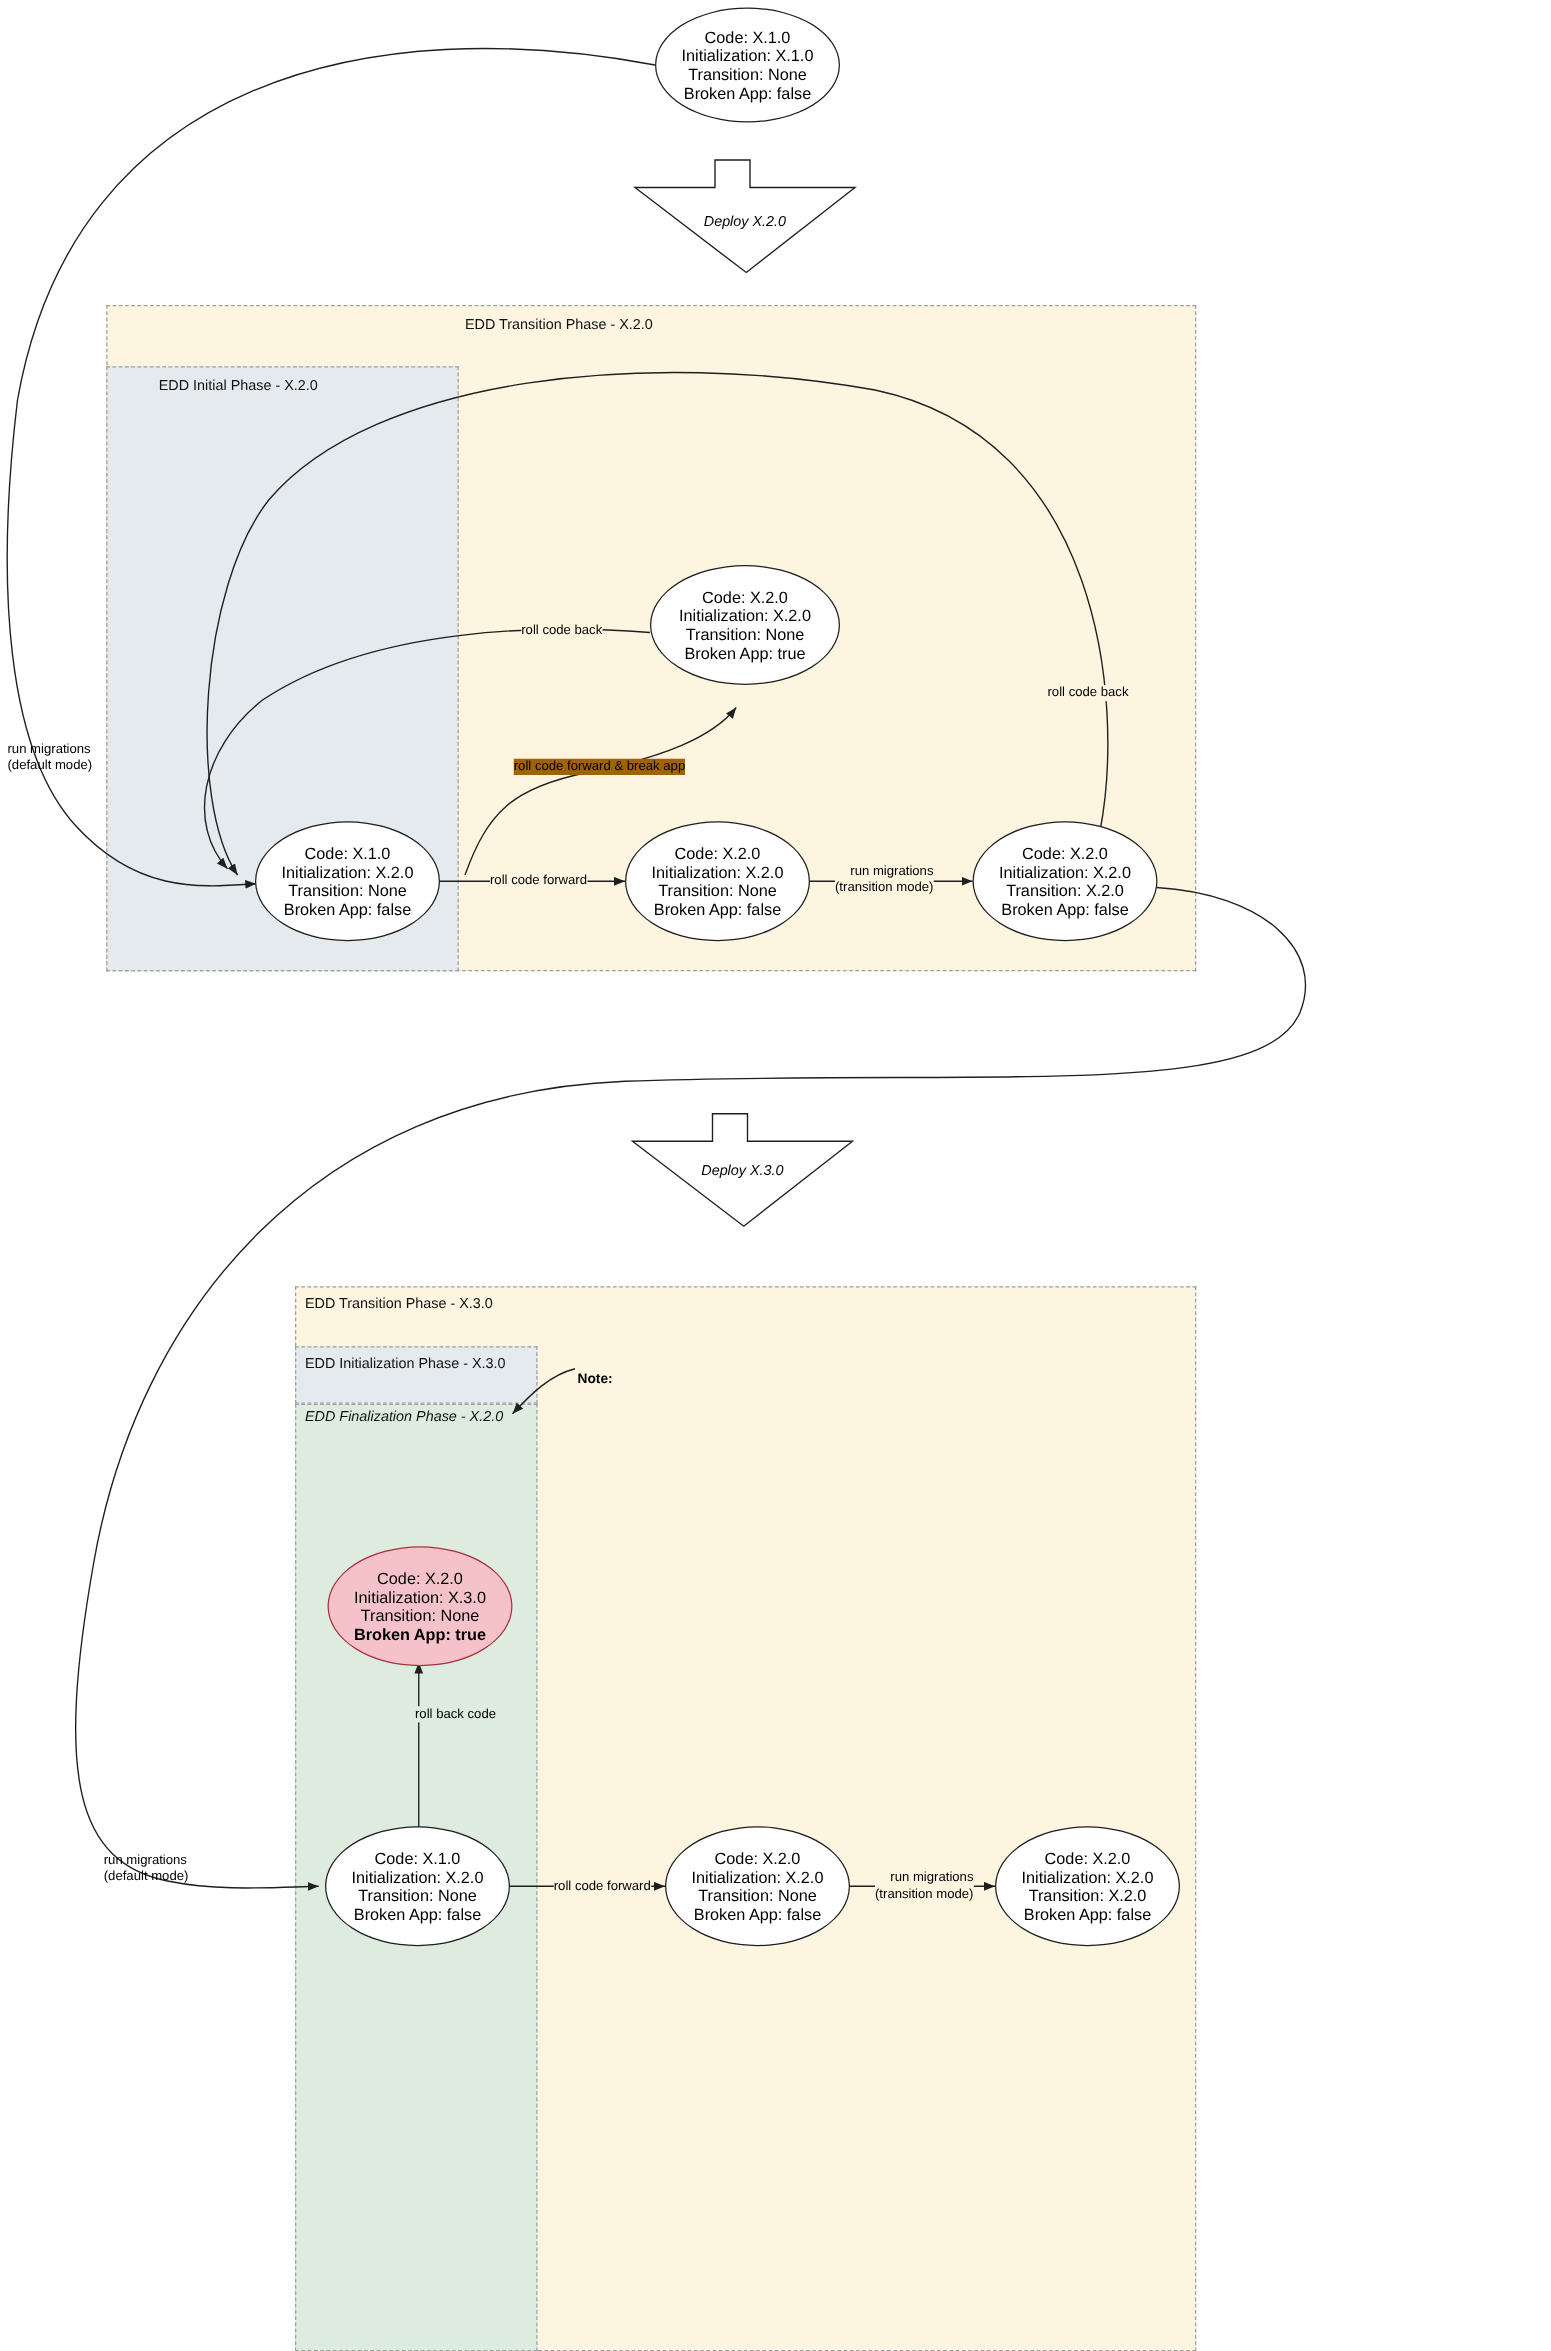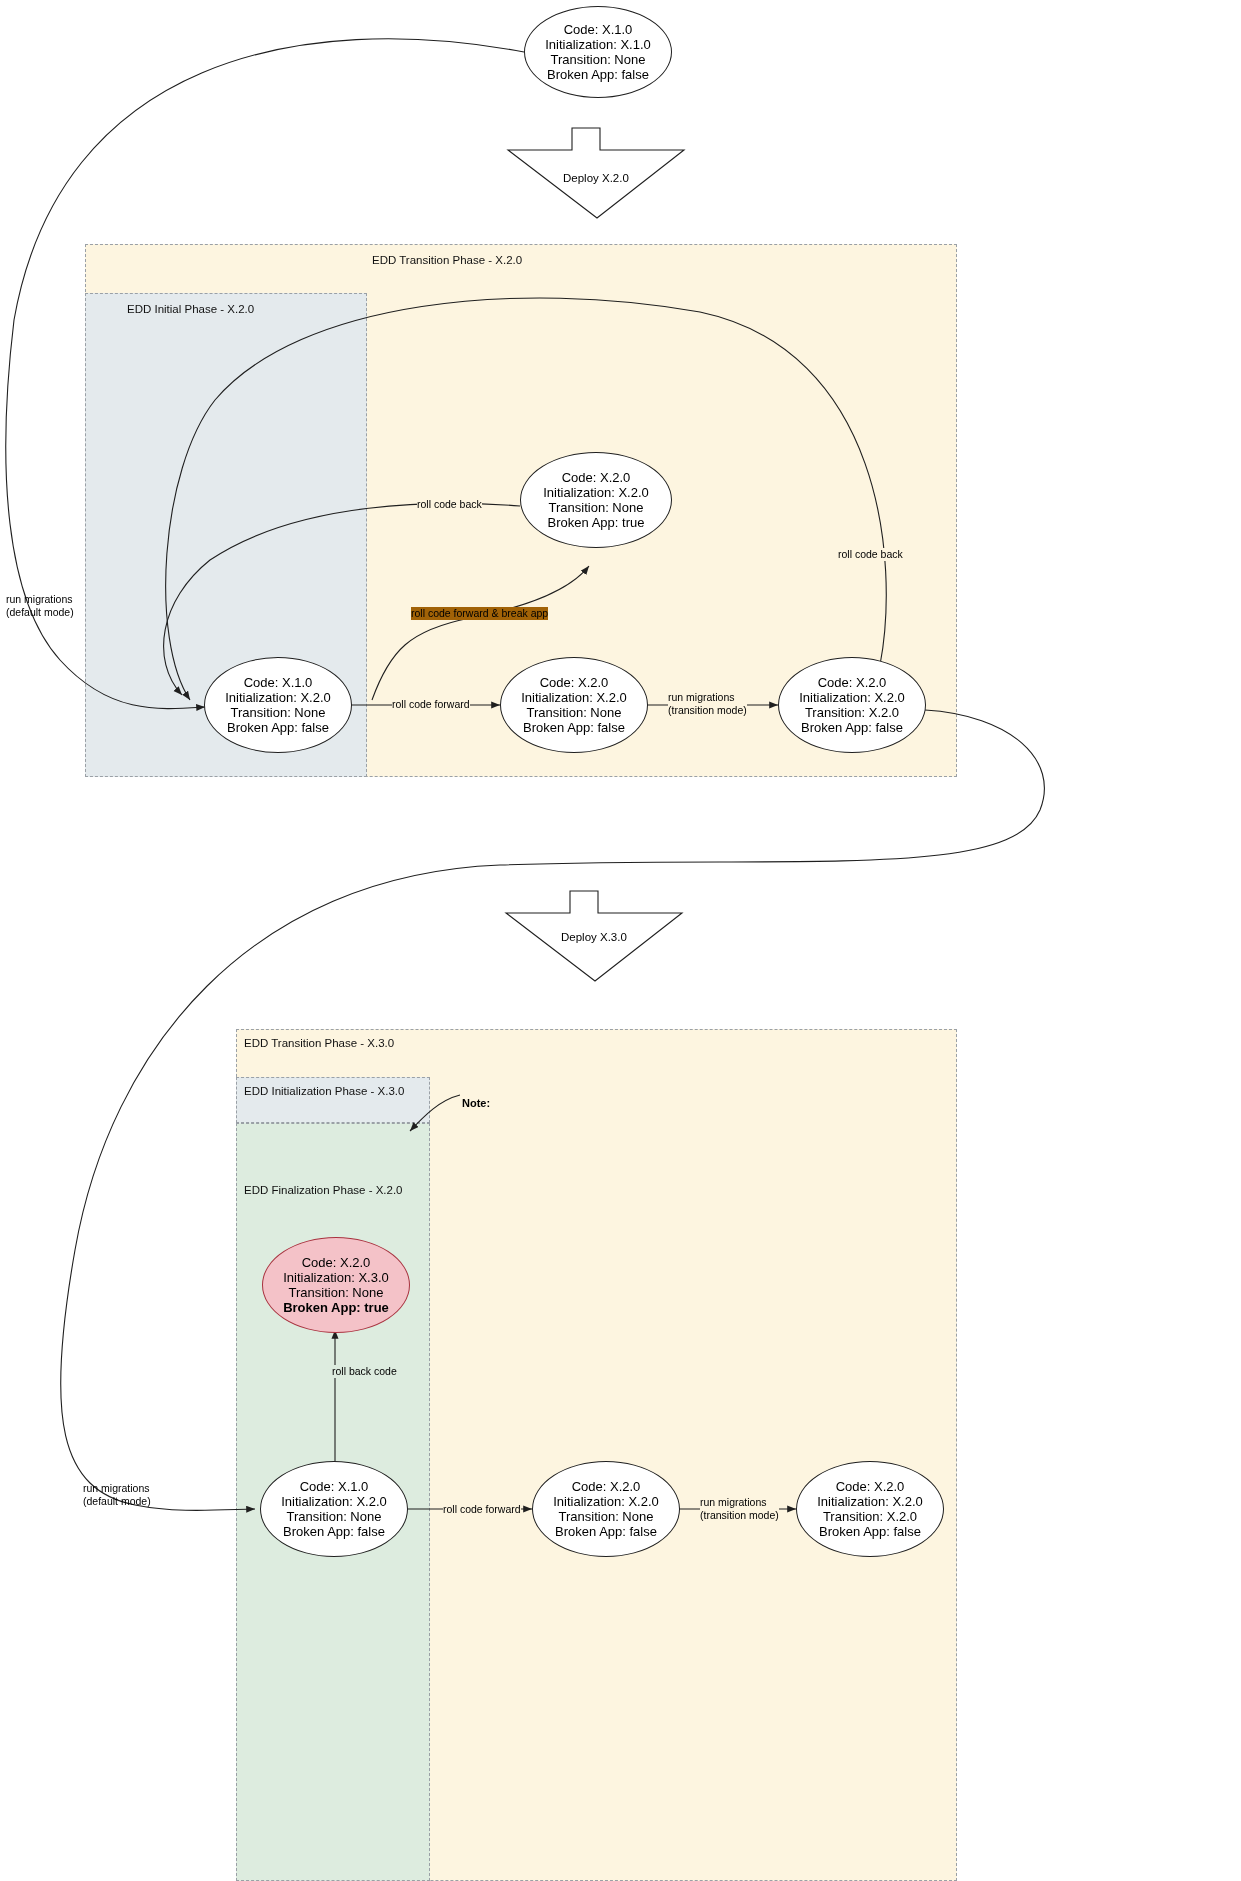--- a/index.html
+++ b/index.html
@@ -57,27 +57,28 @@
   }
   .node .ln { white-space: nowrap; }
   .node .ln.bold { font-weight: bold; }
   .edge-label {
     position: absolute;
     font-size: 10.5px;
     line-height: 13px;
     color: #000;
     background: transparent;
     white-space: nowrap;
-    text-align: left;
+    text-align: right;
   }
   .arrow-text {
     position: absolute;
     font-size: 11.5px;
     color: #000;
     white-space: nowrap;
+    font-style: italic;
   }
   .note {
     position: absolute;
     font-size: 11px;
     line-height: 14px;
     color: #000;
   }
   .note .note-title { font-weight: bold; }
 </style>
 </head>
@@ -91,21 +92,21 @@
   <div class="phase-box" style="left:85px; top:293px; width:282px; height:484px; background:#e4eaed;"></div>
   <div class="phase-label" style="left:93px; top:303px;padding-left:34px;">EDD Initial Phase - X.2.0</div>
 
   <div class="phase-box" style="left:236px; top:1029px; width:721px; height:852px; background:#fdf5e0;"></div>
   <div class="phase-label" style="left:244px; top:1037px;">EDD Transition Phase - X.3.0</div>
 
   <div class="phase-box" style="left:236px; top:1077px; width:194px; height:46px; background:#e4eaed;"></div>
   <div class="phase-label" style="left:244px; top:1085px;text-align:right;">EDD Initialization Phase - X.3.0</div>
 
   <div class="phase-box" style="left:236px; top:1123px; width:194px; height:758px; background:#ddecdf;"></div>
-  <div class="phase-label" style="left:244px; top:1184px;">EDD Finalization Phase - X.2.0</div>
+  <div class="phase-label" style="left:244px; top:1128px;font-style:italic;">EDD Finalization Phase - X.2.0</div>
 
   <svg class="layer" viewBox="0 0 1241 1881">
     <defs>
       <marker id="arrow" markerWidth="9" markerHeight="9" refX="8" refY="3.2" orient="auto" markerUnits="strokeWidth">
         <path d="M0,0 L8,3.2 L0,6.4 z" fill="#1f1f1f"></path>
       </marker>
     </defs>
     <g fill="none" stroke="#1f1f1f" stroke-width="1.1">
 
       <path d="M524,52 C300,10 60,60 14,320 C-4,470 6,600 60,660 C110,715 160,710 205,707" marker-end="url(#arrow)"></path>

